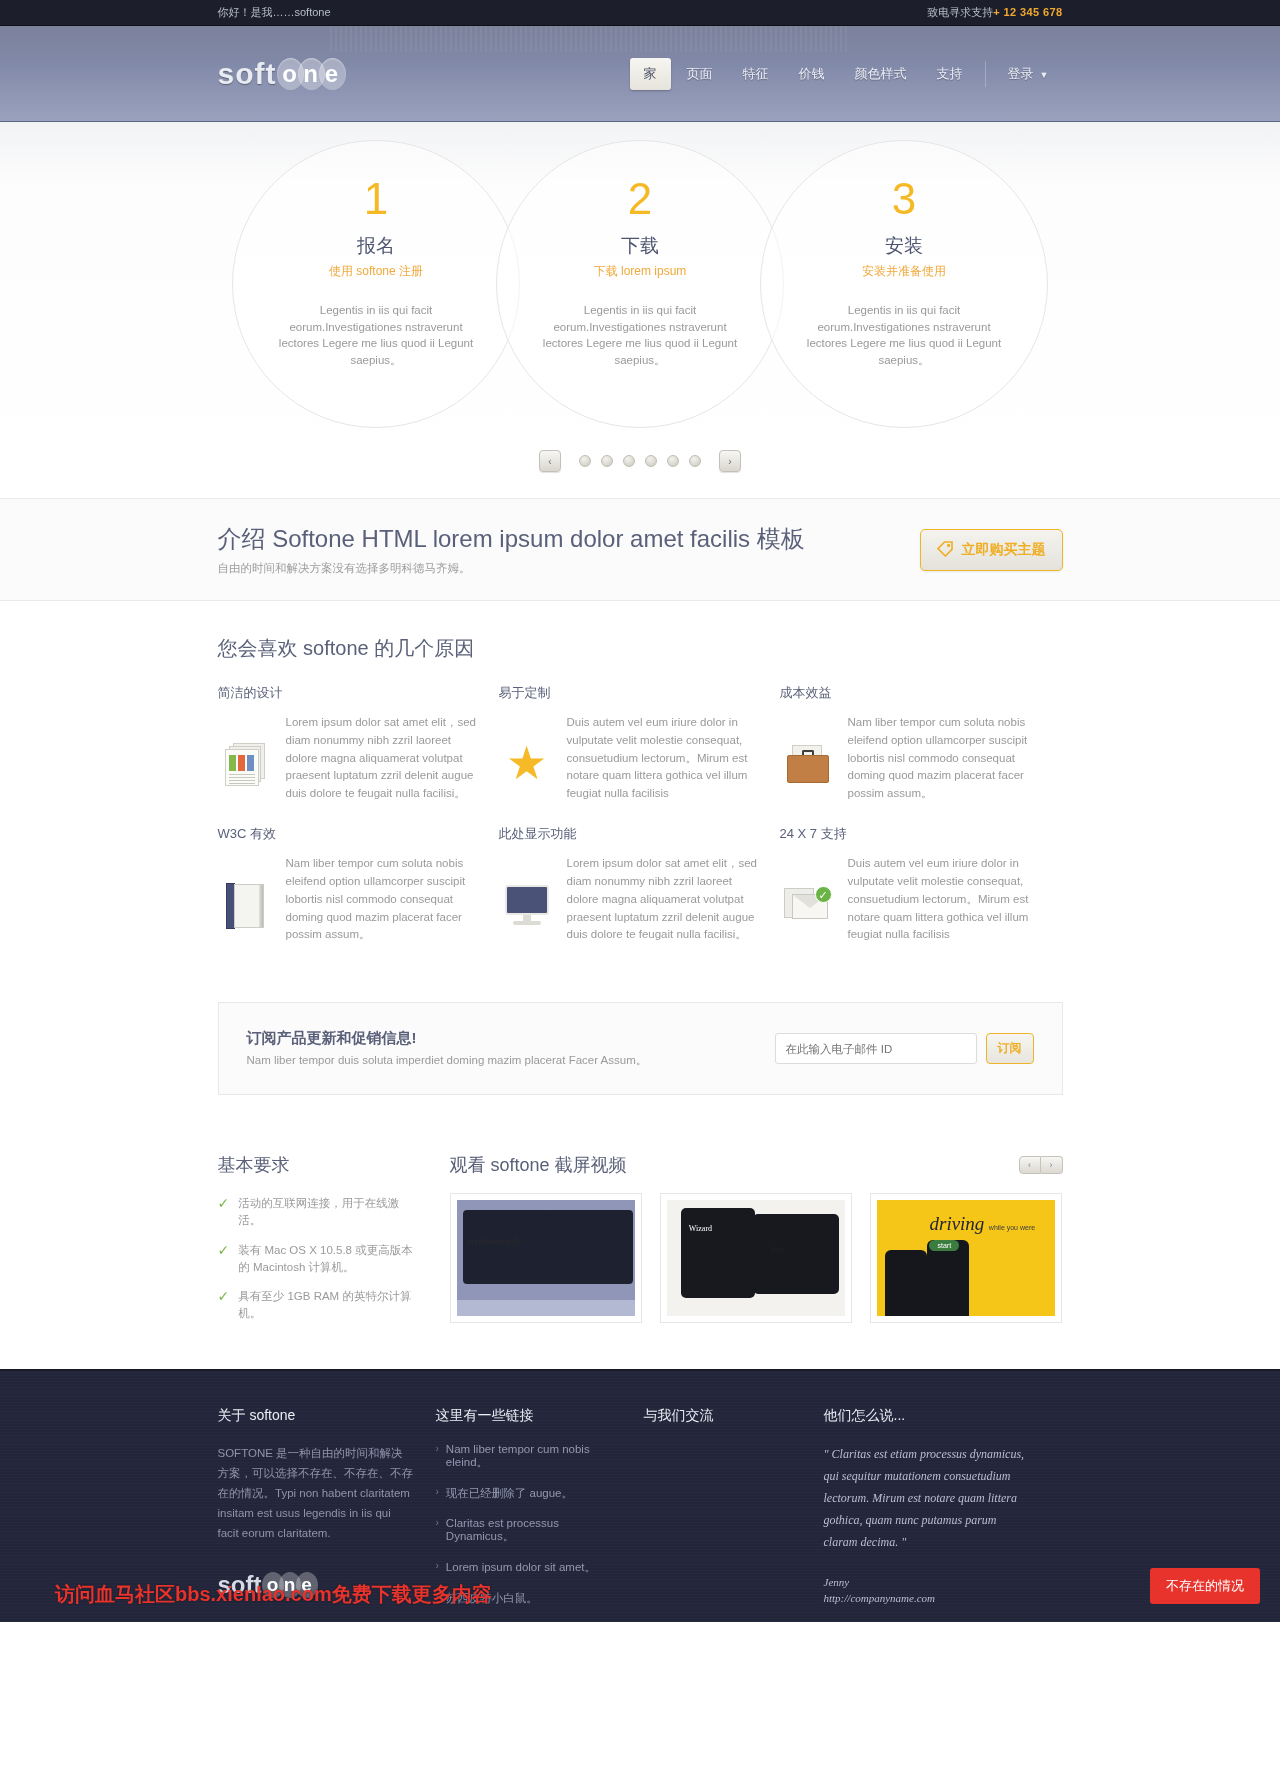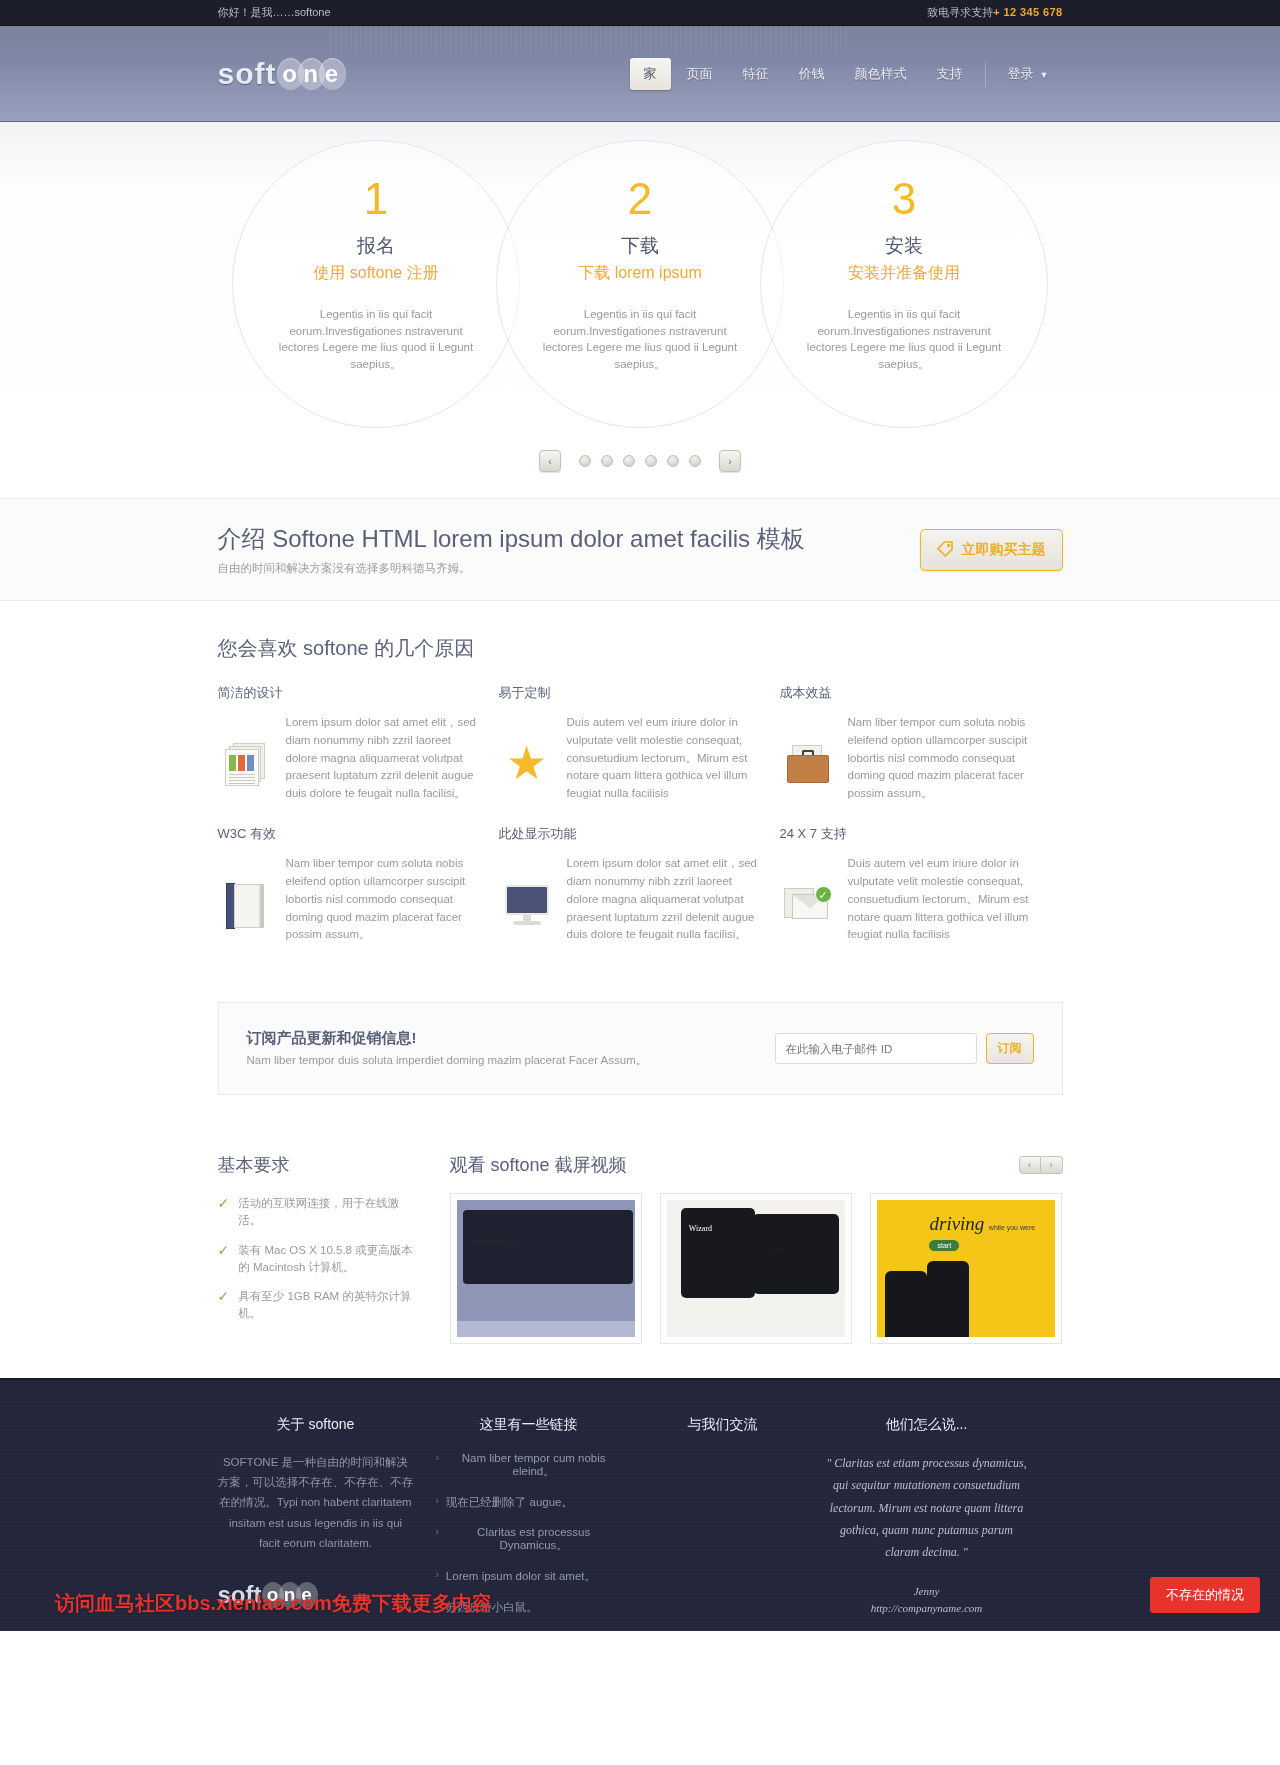--- a/index.html
+++ b/index.html
@@ -86,21 +86,21 @@
     width: 288px; height: 288px;
     border-radius: 50%;
     border: 1px solid #e6e6e6;
     margin: 0 -12px;
     display: flex; flex-direction: column; align-items: center;
     padding-top: 36px;
     background: rgba(255,255,255,.55);
   }
   .circle .num { font-size: 44px; color: #f5b926; line-height: 1; font-weight: normal; }
   .circle .ctitle { font-size: 19px; color: #4d5470; margin-top: 12px; }
-  .circle .csub { font-size: 16px; color: #f0a93a; margin-top: 4px; }
+  .circle .csub { font-size: 12px; color: #f0a93a; margin-top: 4px; }
   .circle .cbody {
     font-size: 11.5px; color: #9a9a9a; line-height: 1.45;
     text-align: center; margin-top: 22px; width: 215px;
   }
 
   .carousel-ctrl {
     display: flex; justify-content: center; align-items: center; gap: 12px;
     padding: 22px 0 26px;
   }
   .arrowbtn {
@@ -231,21 +231,21 @@
     width: 22px; height: 18px;
     background: linear-gradient(#f7f6f2, #dbd9d1);
     border: 1px solid #c5c3ba;
     display: flex; align-items: center; justify-content: center;
     font-size: 9px; color: #7b8099; cursor: pointer;
   }
   .vnav span:first-child { border-radius: 4px 0 0 4px; }
   .vnav span:last-child { border-radius: 0 4px 4px 0; border-left: none; }
   .thumbs { display: flex; gap: 18px; }
   .thumb {
-    flex: 1; height: 151px;
+    flex: 1; height: 130px;
     border: 1px solid #e6e6e6;
     background: #fff;
     padding: 6px;
     cursor: pointer;
   }
   .thumb .inner { width: 100%; height: 100%; overflow: hidden; position: relative; }
 
   
   .t1 { background: #8f96b8; }
   .t1 .tab { position: absolute; top: 10px; background: #1e2230; border-radius: 4px; padding: 5px; }
@@ -281,21 +281,21 @@
   
   footer {
     background: #23263a;
     background-image:
       repeating-linear-gradient(0deg, rgba(255,255,255,.018) 0 1px, rgba(0,0,0,0) 1px 3px);
     border-top: 2px solid #171a29;
     padding: 36px 0 0;
     position: relative;
   }
   footer .wrap { display: flex; }
-  .fcol { padding-right: 22px; text-align: center; }
+  .fcol { padding-right: 22px; }
   .fcol.c1 { width: 218px; }
   .fcol.c2 { width: 208px; }
   .fcol.c3 { width: 228px; }
   .fcol.c4 { width: 180px; }
   .fcol h4 { color: #eceef6; font-size: 14px; font-weight: normal; margin-bottom: 18px; }
   .fcol p.about { color: #8f94ad; font-size: 11.5px; line-height: 1.75; }
   .flinks { list-style: none; }
   .flinks li { color: #9298b2; font-size: 11.5px; margin-bottom: 16px; display: flex; gap: 7px; }
   .flinks .chev { color: #6d7391; font-size: 10px; }
   .quote { color: #b9bed6; font-size: 12px; line-height: 1.85; font-family: "Liberation Serif", serif; font-style: italic; }

